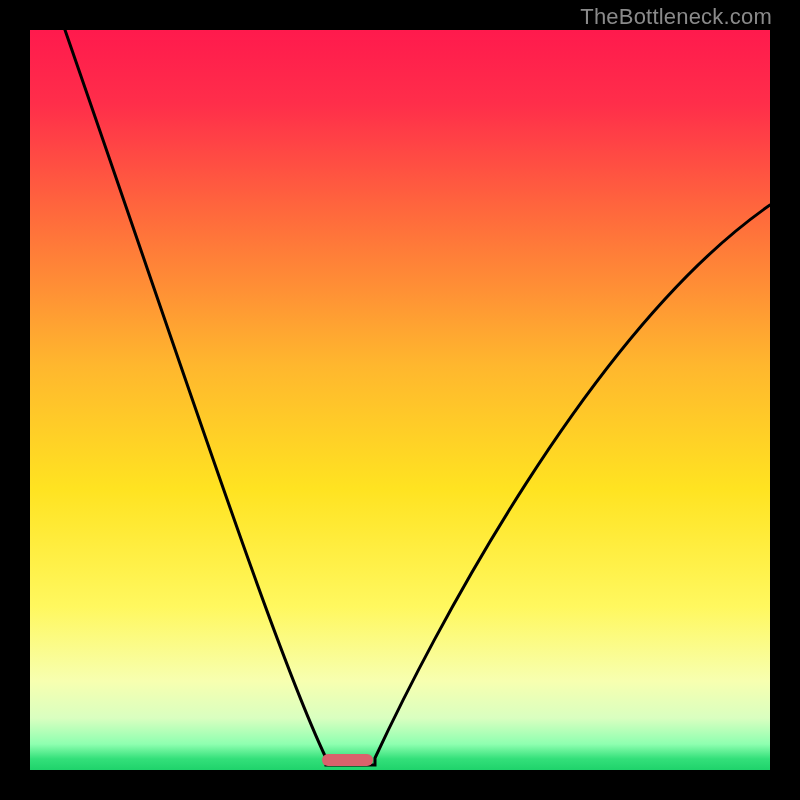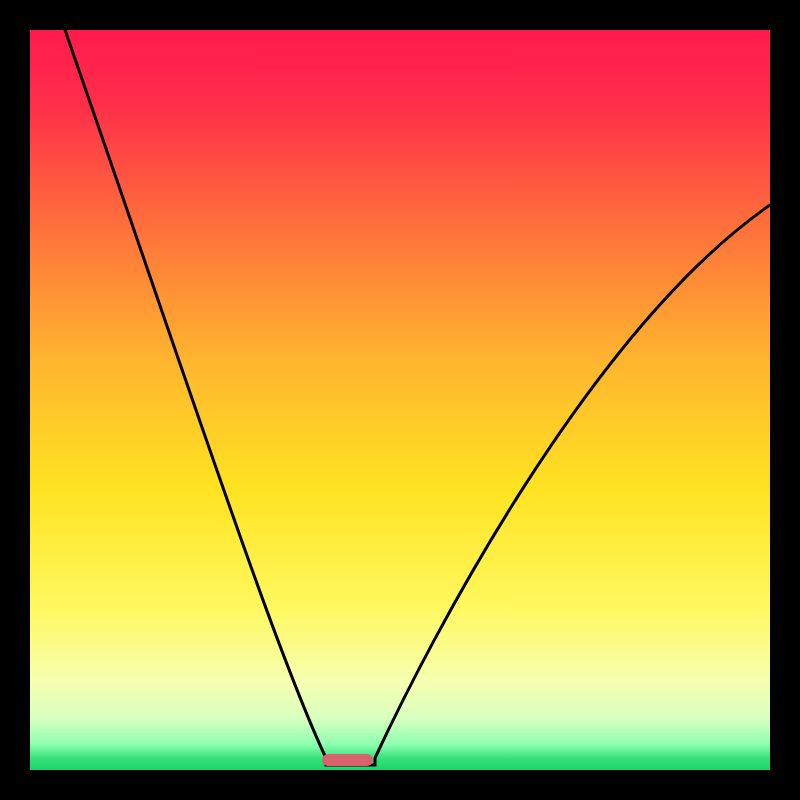--- a/index.html
+++ b/index.html
@@ -51,20 +51,21 @@
     font-size: 22px;
     font-weight: 400;
     letter-spacing: 0.2px;
   }
 </style>
 </head>
 <body>
 
 <div class="frame">
 
+  <div class="watermark">TheBottleneck.com</div>
 
   <div class="plot-area">
 
     <svg class="gradient" viewBox="0 0 740 740" preserveAspectRatio="none">
       <defs>
         <linearGradient id="bg-grad" x1="0" y1="0" x2="0" y2="1">
             <stop offset="0%" stop-color="#ff1a4d"></stop>
             <stop offset="10%" stop-color="#ff2e4a"></stop>
             <stop offset="25%" stop-color="#ff6a3c"></stop>
             <stop offset="45%" stop-color="#ffb62e"></stop>

